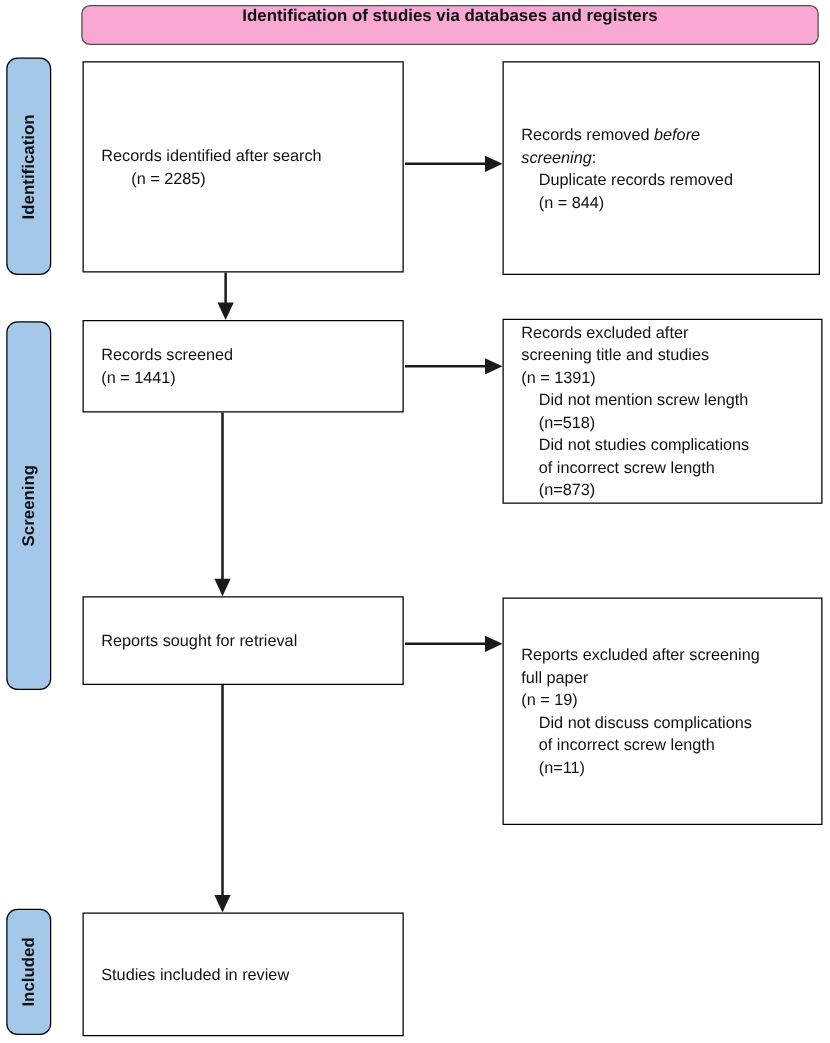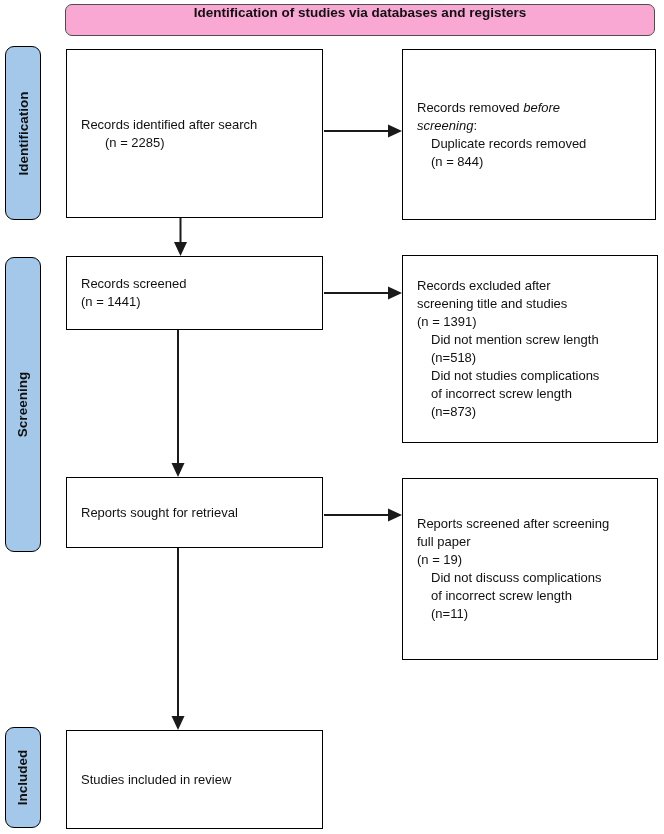--- a/index.html
+++ b/index.html
@@ -49,21 +49,21 @@
     display: flex;
     flex-direction: column;
     justify-content: center;
     padding: 8px 8px 8px 14px;
     font-size: 13px;
     line-height: 18px;
   }
   .box-identified { left: 66px;  top: 49px;  width: 257px; height: 169px; }
   .box-removed    { left: 402px; top: 49px;  width: 254px; height: 171px; }
   .box-screened   { left: 66px;  top: 256px; width: 257px; height: 74px;  }
-  .box-excluded1  { left: 402px; top: 255px; width: 256px; height: 188px; }
+  .box-excluded1  { left: 402px; top: 255px; width: 256px; height: 148px; }
   .box-sought     { left: 66px;  top: 477px; width: 257px; height: 71px;  }
   .box-excluded2  { left: 402px; top: 478px; width: 256px; height: 182px; }
   .box-included   { left: 66px;  top: 730px; width: 257px; height: 99px;  }
   .line { white-space: nowrap; }
   .line.ind1 { padding-left: 14px; }
   .line.ind2 { padding-left: 24px; }
   .arrows {
     position: absolute;
     left: 0; top: 0;
     width: 664px; height: 834px;
@@ -117,21 +117,21 @@
       <div class="line ind1"><span>Did not studies complications</span></div>
       <div class="line ind1"><span>of incorrect screw length</span></div>
       <div class="line ind1"><span>(n=873)</span></div>
     </div>
 
   <div class="fbox box-sought">
       <div class="line"><span>Reports sought for retrieval</span></div>
     </div>
 
   <div class="fbox box-excluded2">
-      <div class="line"><span>Reports screened after screening</span></div>
+      <div class="line"><span>Reports excluded after screening</span></div>
       <div class="line"><span>full paper</span></div>
       <div class="line"><span>(n = 19)</span></div>
       <div class="line ind1"><span>Did not discuss complications</span></div>
       <div class="line ind1"><span>of incorrect screw length</span></div>
       <div class="line ind1"><span>(n=11)</span></div>
     </div>
 
   <div class="fbox box-included">
       <div class="line"><span>Studies included in review</span></div>
     </div>

